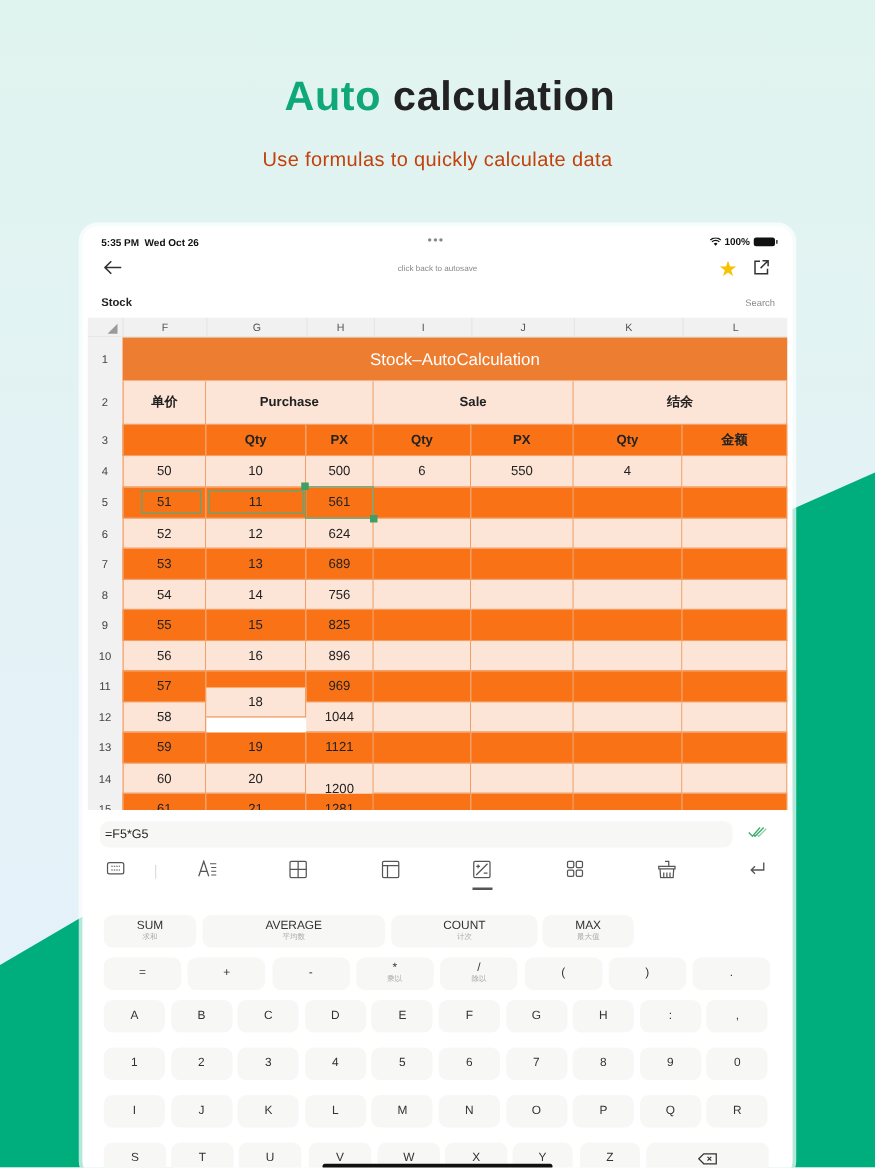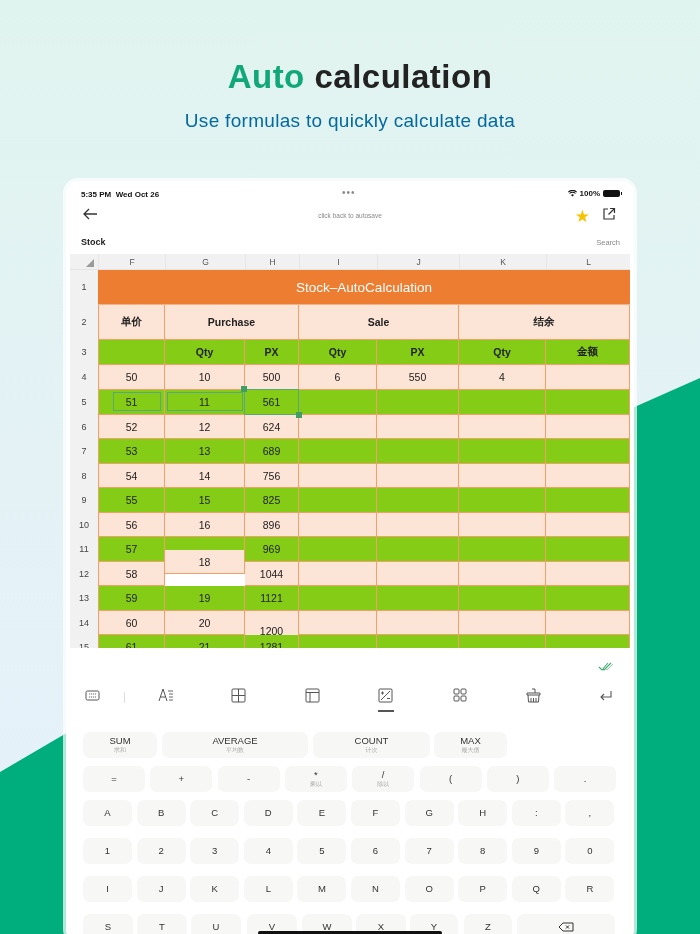--- a/index.html
+++ b/index.html
@@ -9,21 +9,21 @@
     font-family: "Liberation Sans", "DejaVu Sans", sans-serif;
     background: linear-gradient(180deg, #e0f4ef 0%, #e4f2f6 50%, #e6f1fa 100%);
   }
   .bg-shape {
     position: absolute; left: 0; top: 0; width: 700px; height: 934px;
     z-index: 0;
   }
   .hero { position: absolute; top: 58px; left: 0; width: 700px; text-align: center; z-index: 1; }
   .hero-title { font-size: 33px; font-weight: 700; color: #222; letter-spacing: 0.5px; margin-left: 20px; }
   .hero-title .accent { color: #10a878; }
-  .hero-sub { margin-top: 14px; font-size: 19px; color: #0369a1; letter-spacing: 0.3px; }
+  .hero-sub { margin-top: 24px; font-size: 16px; color: #c2410c; letter-spacing: 0.3px; }
 
   .device {
     position: absolute; left: 66px; top: 181px; width: 568px; height: 760px;
     background: #fff; border-radius: 12px; overflow: hidden; z-index: 2;
     box-shadow: 0 0 0 3px rgba(255,255,255,0.7);
   }
   .status-bar { position: absolute; top: 0; left: 0; right: 0; height: 26px; font-size: 8px; color: #111; }
   .status-time { position: absolute; left: 15px; top: 9px; font-weight: 600; }
   .status-dots { position: absolute; left: 276px; top: 6px; color: #888; font-size: 10px; letter-spacing: 1px; }
   .status-right { position: absolute; right: 14px; top: 8px; display: flex; align-items: center; gap: 3px; font-weight: 600; }
@@ -44,21 +44,21 @@
   .col-headers { position: absolute; top: 0; left: 0; height: 16px; width: 560px; background: #f1f1f1; border-bottom: 1px solid #e4e4e4; }
   .col-h { position: absolute; top: 0; height: 16px; text-align: center; font-size: 8.5px; color: #555; line-height: 16px; border-left: 1px solid #e6e6e6; }
   .corner { position: absolute; left: 0; top: 0; width: 28px; height: 16px; }
   .corner::after { content: ""; position: absolute; right: 4px; bottom: 3px; border-left: 8px solid transparent; border-bottom: 8px solid #9a9a9a; }
   .row-headers { position: absolute; top: 16px; left: 0; width: 28px; background: #f1f1f1; }
   .row-h { position: absolute; left: 0; width: 28px; text-align: center; font-size: 9px; color: #444; }
 
   .cells { position: absolute; top: 16px; left: 28px; width: 532px; }
   .cell { position: absolute; text-align: center; font-size: 10.5px; color: #222; display: flex; align-items: center; justify-content: center; border-right: 1px solid #f0a068; border-bottom: 1px solid #f0a068; }
   .cell.peach { background: #fce4d6; }
-  .cell.white { background: #84cc16; }
+  .cell.white { background: #f97316; }
   .cell.bold { font-weight: 700; }
   .title-cell { background: #ed7d31; color: #fff; font-size: 13.5px; border-right: none; border-bottom: 1px solid #f3b38a; }
   .sel-box { position: absolute; border: 1.5px solid #5aa87a; pointer-events: none; }
   .sel-handle { position: absolute; width: 6px; height: 6px; background: #3f9e63; }
 
   .formula-area { position: absolute; top: 467px; left: 0; right: 0; height: 293px; background: #fff; }
   .formula-input { position: absolute; left: 14px; top: 9px; width: 506px; height: 21px; background: #f7f7f5; border-radius: 7px; font-size: 10px; color: #222; padding: 5px 4px; border: none; font-family: "Liberation Sans", sans-serif; }
   .confirm-btn { position: absolute; right: 20px; top: 11px; width: 16px; height: 14px; cursor: pointer; }
 
   .toolbar { position: absolute; top: 36px; left: 0; right: 0; height: 30px; }
@@ -252,20 +252,21 @@
         <div class="cell white" style="left: 448px; top: 365px; width: 84px; height: 25px;"></div>
         <div class="sel-box" style="left: 15px; top: 122px; width: 48px; height: 19px;"></div>
         <div class="sel-box" style="left: 69px; top: 122px; width: 76px; height: 19px;"></div>
         <div class="sel-box" style="left: 146px; top: 119px; width: 55px; height: 26px;"></div>
         <div class="sel-handle" style="left: 143px; top: 116px;"></div>
         <div class="sel-handle" style="left: 198px; top: 142px;"></div>
       </div>
   </div>
 
   <div class="formula-area">
+    <input class="formula-input" readonly="" value="=F5*G5" style="">
     <span class="confirm-btn">
       <svg width="16" height="12" viewBox="0 0 16 12">
           <path d="M1 6 L4 9 L10 2" stroke="#3fae73" stroke-width="1.1" fill="none"></path>
           <path d="M5 8 L6 9 L13 2" stroke="#3fae73" stroke-width="1.1" fill="none"></path>
           <path d="M8 8 L9 9 L15 3" stroke="#8fd0a8" stroke-width="1" fill="none"></path>
         </svg>
     </span>
 
     <div class="toolbar">
       <span class="tb-icon" style="left:19px"><svg width="15" height="13" viewBox="0 0 15 13">

